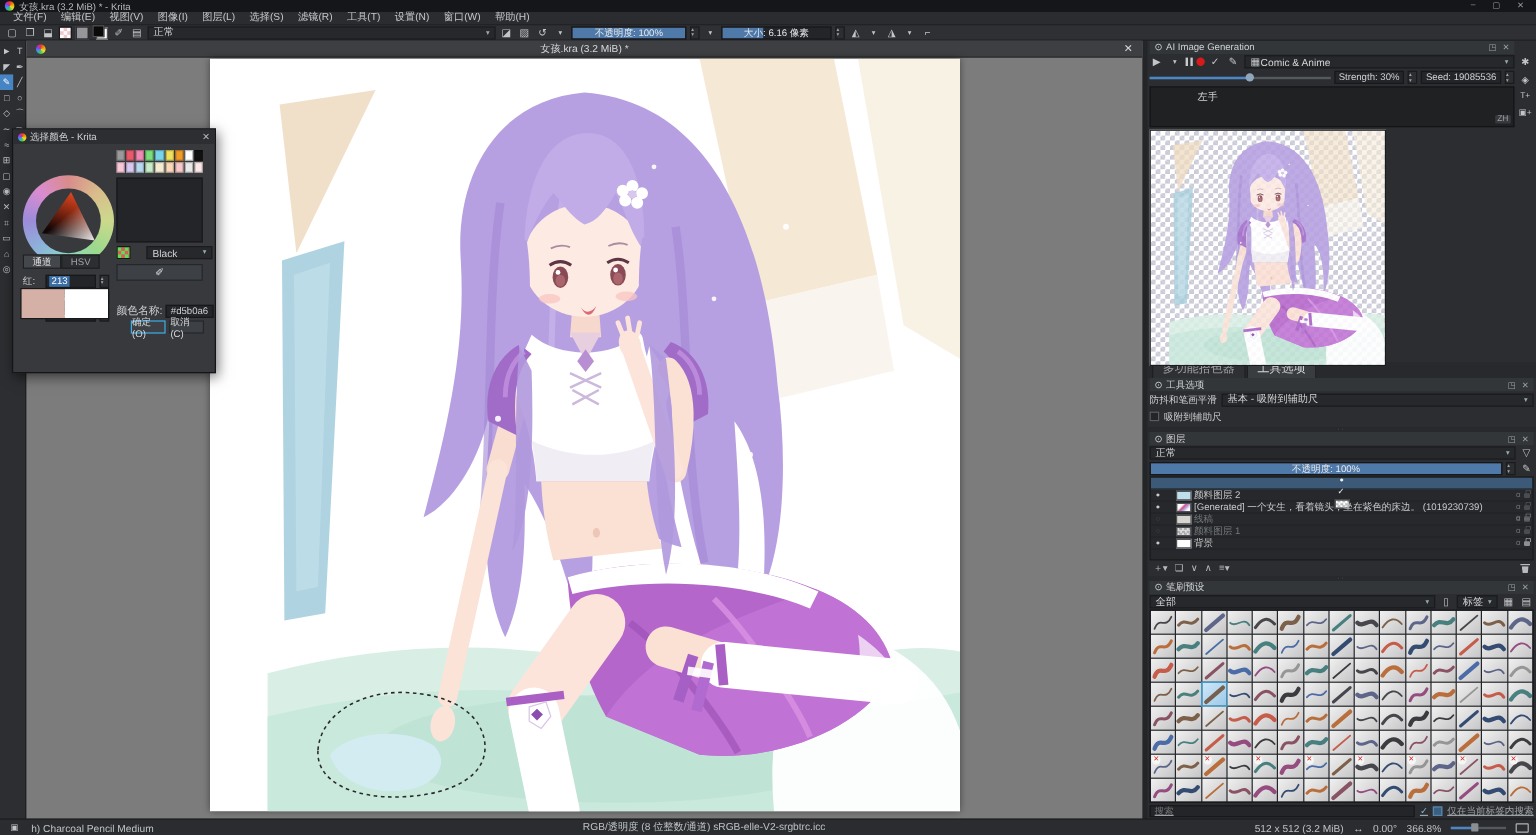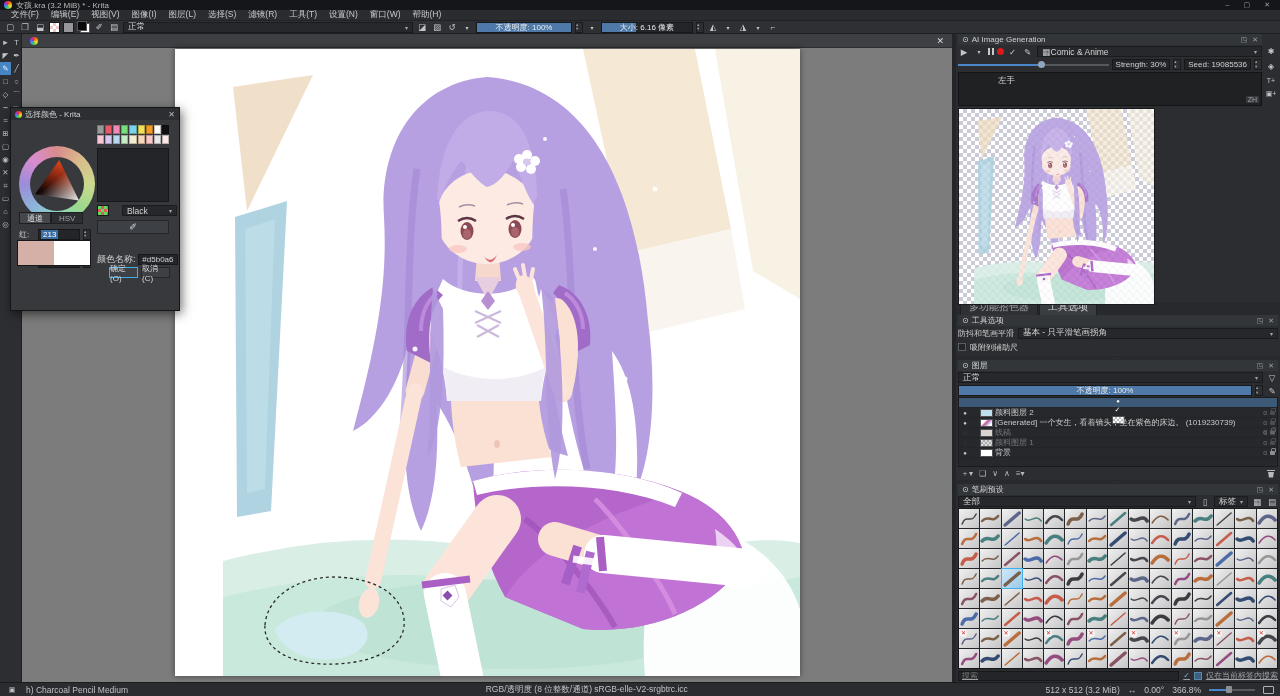--- a/index.html
+++ b/index.html
@@ -240,20 +240,21 @@
       <div class="tool">▭</div>
       <div class="tool">◌</div>
       <div class="tool">⌂</div>
       <div class="tool">◐</div>
       <div class="tool">◎</div>
     </div>
 
   <div class="mdi">
     <div class="doc-titlebar">
       <span class="kicon doc-ic"></span>
+      <span class="title">女孩.kra (3.2 MiB) *</span>
       <span class="close">✕</span>
     </div>
 
     <div class="canvas-frame">
       <svg width="625" height="627" viewBox="0 0 625 627">
         <defs>
           <g id="scene">
             <polygon points="58,38 138,26 72,162" fill="#eedbc0" opacity="0.85"></polygon>
             <polygon points="60,168 112,152 96,462 62,468" fill="#a6cedd" opacity="0.9"></polygon>
             <polygon points="70,180 100,170 90,440 72,444" fill="#c2e0ea" opacity="0.7"></polygon>
@@ -432,21 +433,21 @@
         <span>⊙</span>
         <span>工具选项</span>
         <span class="ph-btns">
           <span>◳</span>
           <span>✕</span>
         </span>
       </div>
       <div class="to-row">
         <span>防抖和笔画平滑</span>
         <div class="combo" style="flex:1">
-          <span>基本 - 只平滑笔画拐角</span>
+          <span>基本 - 吸附到辅助尺</span>
             <span class="arrow">▾</span>
         </div>
       </div>
       <div class="to-row">
         <span class="chk"></span>
         <span>吸附到辅助尺</span>
       </div>
     </div>
 
     <div class="dock-grip">∙∙</div>

